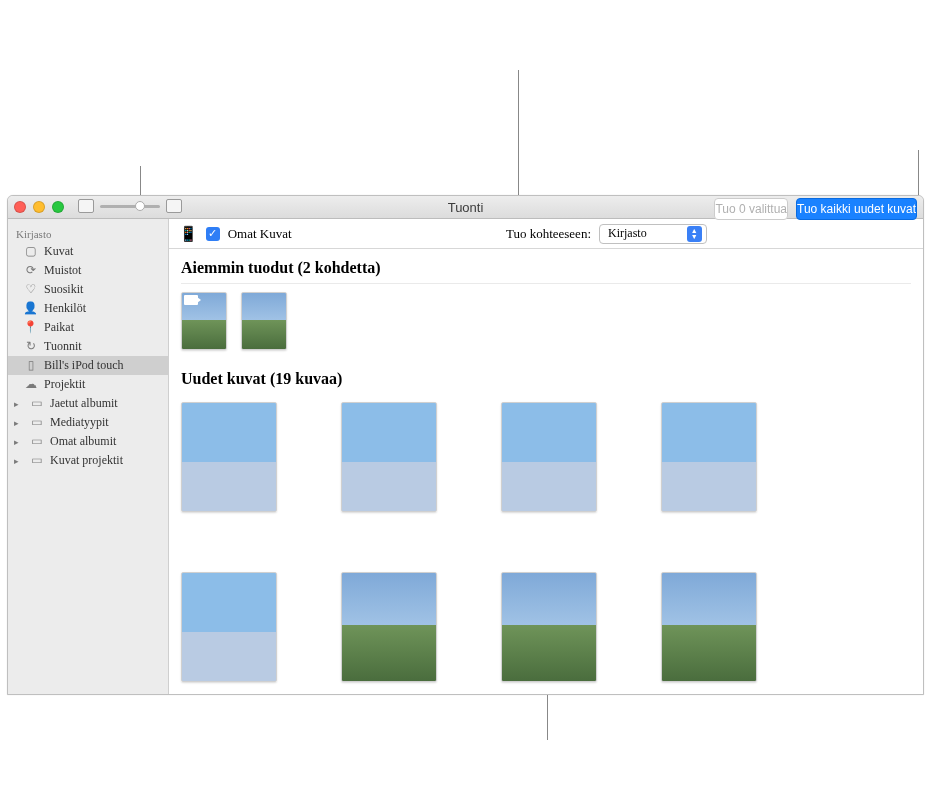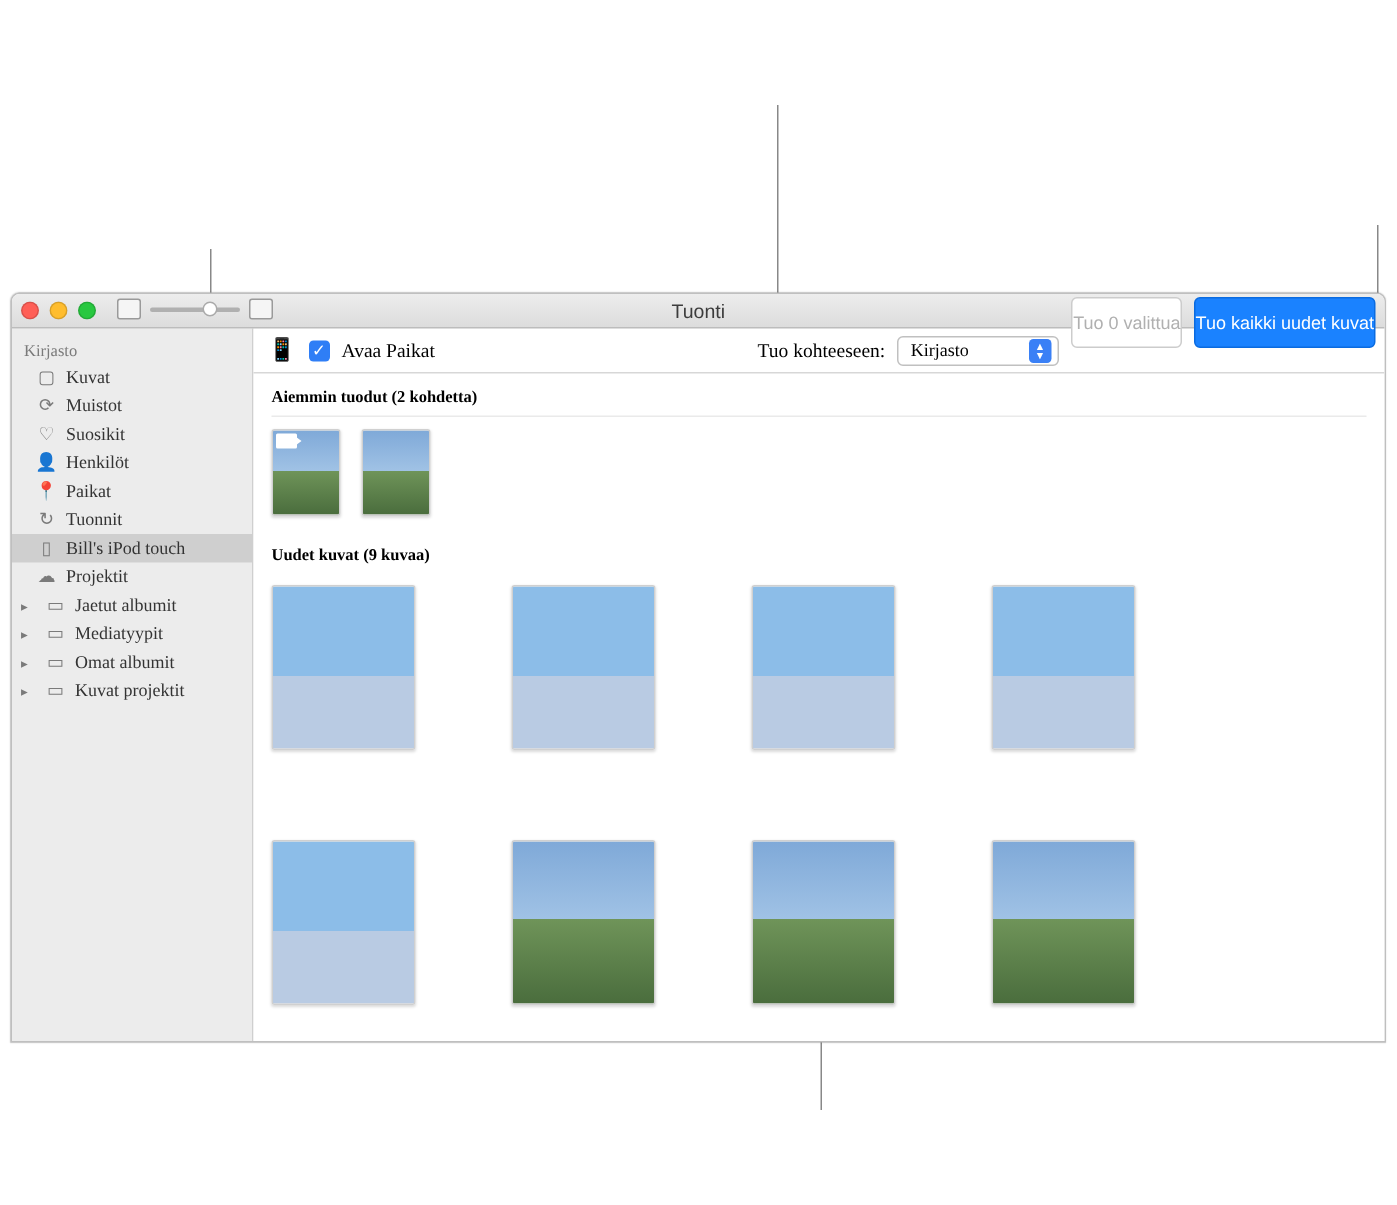--- a/index.html
+++ b/index.html
@@ -57,21 +57,21 @@
   }
   .mini-icon {
     width: 16px; height: 14px; border: 1px solid #9a9a9a; border-radius: 2px;
     display: inline-block; background: #f5f5f5;
   }
   .tb-right-group {
     position: absolute; right: 6px; top: 2px;
     display: flex; align-items: center; gap: 8px;
   }
   .btn {
-    height: 34px; padding: 0 0; font-size: 12px;
+    height: 22px; padding: 0 0; font-size: 12px;
     border-radius: 4px; display: flex; align-items: center; justify-content: center;
     cursor: pointer;
   }
   .btn-disabled { background: #fff; border: 1px solid #ccc; color: #b0b0b0; }
   .btn-primary { background: #1a82ff; border: 1px solid #0a6be0; color: #fff; }
   .body { flex: 1; display: flex; min-height: 0; font-family: Liberation Serif, serif; }
   .sidebar {
     width: 161px; background: #ececec; border-right: 1px solid #cfcfcf;
     padding: 4px 0; font-size: 12px; overflow: hidden;
   }
@@ -102,21 +102,21 @@
     height: 20px; border:1px solid #c0c0c0; border-radius:4px;
     padding: 0 4px 0 8px; gap:40px; background:#fff; font-size:12px;
   }
   .select .arrows {
     width:15px; height:16px; background:#3a80f6; border-radius:3px;
     display:flex; flex-direction:column; align-items:center; justify-content:center;
     color:#fff; font-size:7px; line-height:6px;
   }
   .scroll { flex:1; overflow:auto; padding: 8px 12px; }
   .sect-head {
-    font-size: 11px; font-weight: 600; padding: 2px 0 6px;
+    font-size: 16px; font-weight: 600; padding: 2px 0 6px;
     border-bottom: 1px solid #eaeaea; margin-bottom: 8px;
   }
   .grid {
     display:flex; flex-wrap: wrap; gap: 14px;
   }
   .grid.small .thumb { width: 46px; height: 58px; }
   .grid.big .thumb { width: 96px; height: 110px; }
   .grid.big { gap: 60px 64px; }
   .thumb {
     background: linear-gradient(#7fa9d8, #a0c2e5 48%, #6f9459 48%, #4a6d3d);
@@ -226,21 +226,21 @@
             <span class="disc">▸</span>
             <span class="sb-ic">▭</span>
             <span>Kuvat projektit</span>
           </div>
         </div>
 
       <div class="content">
         <div class="controlbar">
           <span class="dev-icon">📱</span>
           <span class="chk">✓</span>
-          <span>Avaa Paikat</span>
+          <span>Omat Kuvat</span>
           <div class="spacer"></div>
           <span>Tuo kohteeseen:</span>
           <div class="select">
             <span>Kirjasto</span>
             <span class="arrows">
                 <span>▲</span>
                 <span>▼</span>
               </span>
           </div>
           <div class="spacer"></div>
@@ -250,21 +250,21 @@
           <div class="sect-head">Aiemmin tuodut (2 kohdetta)</div>
           <div class="grid small" id="grid-already">
               <div class="thumb">
                 <div class="vid-badge"></div>
               </div>
               <div class="thumb"></div>
             </div>
 
           <div style="height:18px"></div>
 
-          <div class="sect-head" style="border-bottom:none">Uudet kuvat (9 kuvaa)</div>
+          <div class="sect-head" style="border-bottom:none">Uudet kuvat (19 kuvaa)</div>
           <div class="grid big" id="grid-new">
               <div class="thumb sky"></div>
               <div class="thumb sky"></div>
               <div class="thumb sky"></div>
               <div class="thumb sky"></div>
               <div class="thumb sky"></div>
               <div class="thumb"></div>
               <div class="thumb"></div>
               <div class="thumb"></div>
             </div>

